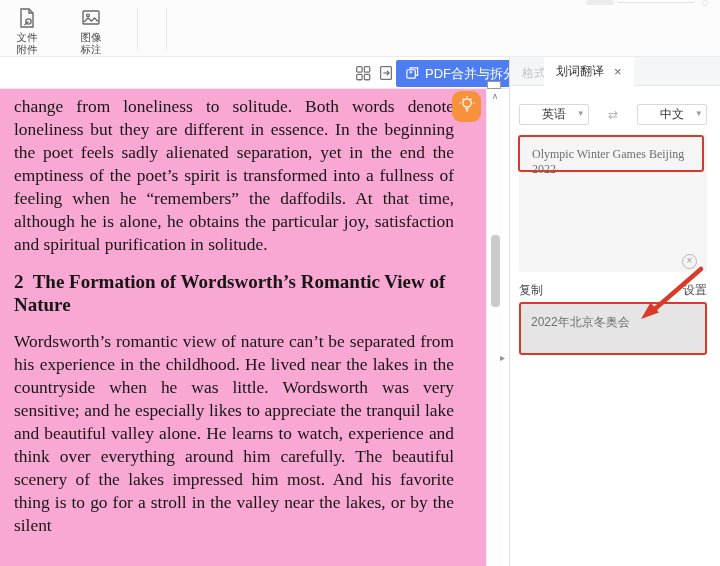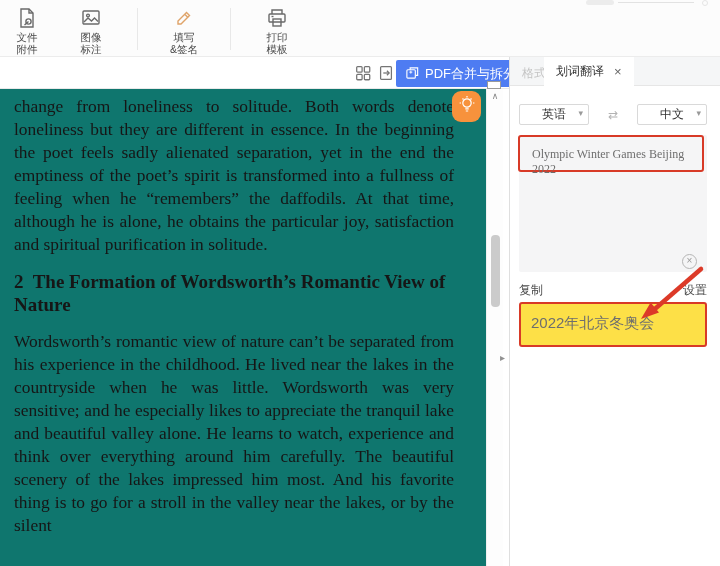--- a/index.html
+++ b/index.html
@@ -27,21 +27,21 @@
   .toolbar-row { position:absolute; left:0; top:57px; width:597px; height:32px;
                  background:#fff; border-bottom:1px solid #e9e9e9; }
   .tb-icon-btn { position:absolute; top:7px; width:18px; height:18px; cursor:pointer; }
   .tb-grid { left:354px; }
   .tb-page { left:377px; }
   .merge-btn { position:absolute; left:396px; top:3px; height:27px; padding:0 9px;
                background:var(--accent-blue,#4e7cf2); border-radius:2px; color:#fff;
                font-size:13px; display:flex; align-items:center; gap:5px; cursor:pointer; }
 
   
-  .doc { position:absolute; left:0; top:89px; width:486px; height:477px; background:#0f766e;
+  .doc { position:absolute; left:0; top:89px; width:486px; height:477px; background:#f9a8d4;
          padding:6px 32px 0 14px; overflow:hidden;
          font-family:"Liberation Serif","DejaVu Serif",serif; color:#161616;
          font-size:17.4px; line-height:23px; text-align:justify; }
   .doc-heading { font-size:19px; font-weight:bold; line-height:23px; margin:14px 0;
                  text-align:left; white-space:pre-wrap; }
 
   
   .vscroll { position:absolute; left:486px; top:89px; width:17px; height:477px;
              background:#fdfdfd; border-left:1px solid #f0f0f0; }
   .vs-up { position:absolute; left:0; right:0; top:2px; text-align:center;
@@ -86,23 +86,23 @@
 
   .translate-btn { margin-top:12px; height:27px; width:100%;
                    background:var(--accent-orange,#f7923c); border-radius:3px; color:#fff;
                    font-size:13px; letter-spacing:3px; display:flex; align-items:center;
                    justify-content:center; cursor:pointer; }
 
   .copy-row { margin-top:8px; height:20px; display:flex; align-items:center;
               justify-content:space-between; font-size:12px; color:#4a4a4a; }
   .copy-row span { cursor:pointer; }
 
-  .result-box { margin-top:2px; height:45px; background:#fde047;
+  .result-box { margin-top:2px; height:53px; background:#e5e5e5;
                 border:2px solid var(--annotation-red,#d83a27); border-radius:3px;
-                padding:10px 10px; font-size:15px; color:#6e6e6e; }
+                padding:10px 10px; font-size:12px; color:#6e6e6e; }
 
   .arrow-svg { position:absolute; left:120px; top:158px; width:85px; height:70px;
                z-index:10; pointer-events:none; }
 </style>
 </head>
 <body>
 
 <div class="app">
 
   <div class="ribbon">
@@ -133,49 +133,23 @@
         </span>
         <div class="rlabel">
           <span>图像</span>
             <span>标注</span>
         </div>
       </div>
 
 
       <div class="rdivider"></div>
 
-      <div class="ritem">
-        <span class="ricon">
-          <svg width="24" height="24" viewBox="0 0 24 24" fill="none" stroke="#dfa368" stroke-width="1.4">
-            <path d="M6 15l8.5-8.5 3 3L9 18H6v-3z"></path>
-              <path d="M13 8.5l3 3"></path>
-          </svg>
-        </span>
-        <div class="rlabel">
-          <span>填写</span>
-            <span>&amp;签名</span>
-        </div>
-      </div>
 
       <div class="rdivider"></div>
 
-      <div class="ritem">
-        <span class="ricon">
-          <svg width="24" height="24" viewBox="0 0 24 24" fill="none" stroke="#6a6a6a" stroke-width="1.4">
-            <path d="M7 8V4h10v4"></path>
-              <rect x="4" y="8" width="16" height="8" rx="1"></rect>
-            <rect x="8" y="13" width="8" height="7"></rect>
-              <path d="M6.5 10.5h2"></path>
-          </svg>
-        </span>
-        <div class="rlabel">
-          <span>打印</span>
-            <span>模板</span>
-        </div>
-      </div>
 
     </div>
 
     <div class="slider-remnant">
       <span class="sr-pill"></span>
       <span class="sr-line"></span>
       <span class="sr-dot"></span>
     </div>
   </div>
 

